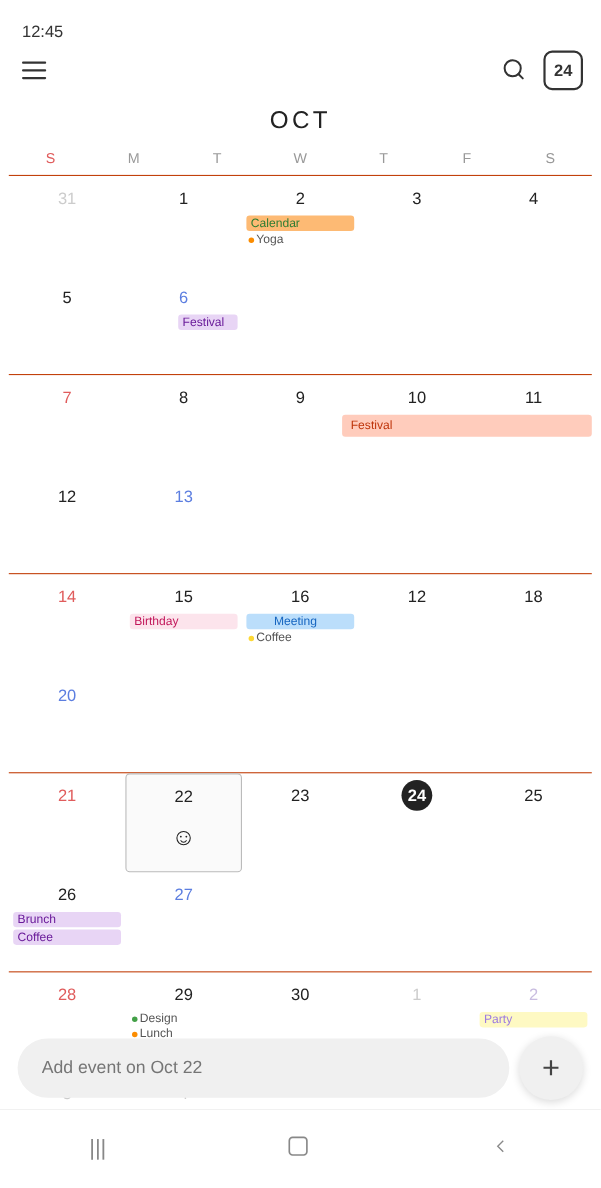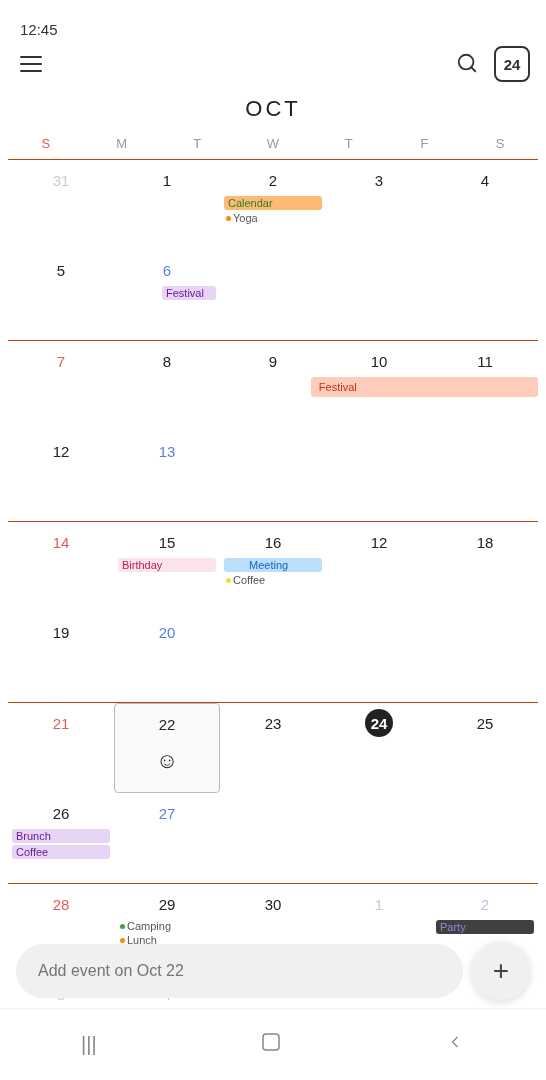--- a/index.html
+++ b/index.html
@@ -365,23 +365,20 @@
         </div>
       </div>
     </div>
     <div class="day-cell">
       <div class="day-num">12</div>
     </div>
     <div class="day-cell">
       <div class="day-num">18</div>
     </div>
     <div class="day-cell">
-      <div class="day-num">19</div>
-    </div>
-    <div class="day-cell">
       <div class="day-num" style="color:#5c7ee0;">20</div>
     </div>
   </div>
 
   <div class="week-row" style="position:relative; min-height:100px;">
     <div class="day-cell">
       <div class="day-num sunday">21</div>
     </div>
     <div class="day-cell" style="border: 1.5px solid #bbb; border-radius: 4px; background: #fafafa;">
       <div class="day-num">22</div>
@@ -410,38 +407,38 @@
 
   <div class="week-row" style="position:relative; min-height:90px;">
     <div class="day-cell">
       <div class="day-num sunday">28</div>
     </div>
     <div class="day-cell">
       <div class="day-num">29</div>
       <div class="events-in-cell">
         <div class="event-dot-line">
           <div class="dot green"></div>
-          <span>Camping</span>
+          <span>Design</span>
         </div>
         <div class="event-dot-line">
           <div class="dot orange"></div>
           <span>Lunch</span>
         </div>
       </div>
     </div>
     <div class="day-cell">
       <div class="day-num">30</div>
     </div>
     <div class="day-cell">
       <div class="day-num other-month">1</div>
     </div>
     <div class="day-cell">
       <div class="day-num other-month" style="color:#c9bde0;">2</div>
       <div class="events-in-cell">
-        <div class="event-chip" style="background:#404040;color:#9c7be0;">Party</div>
+        <div class="event-chip" style="background:#fef9c3;color:#9c7be0;">Party</div>
       </div>
     </div>
     <div class="day-cell">
       <div class="day-num other-month">3</div>
     </div>
     <div class="day-cell">
       <div class="day-num other-month">4</div>
     </div>
   </div>
 

